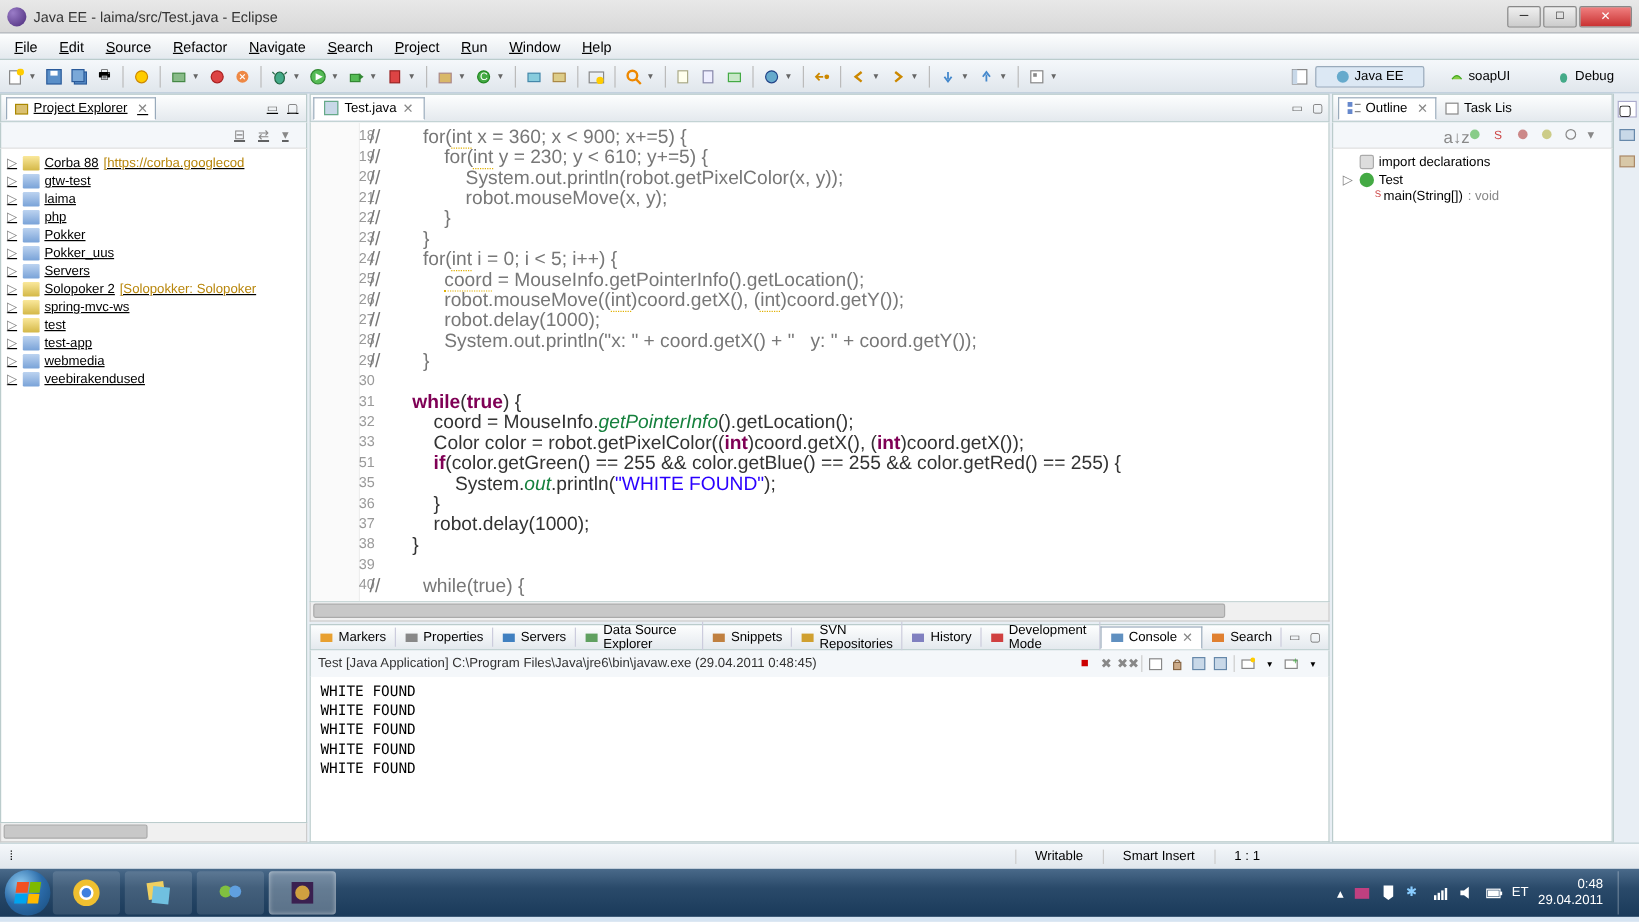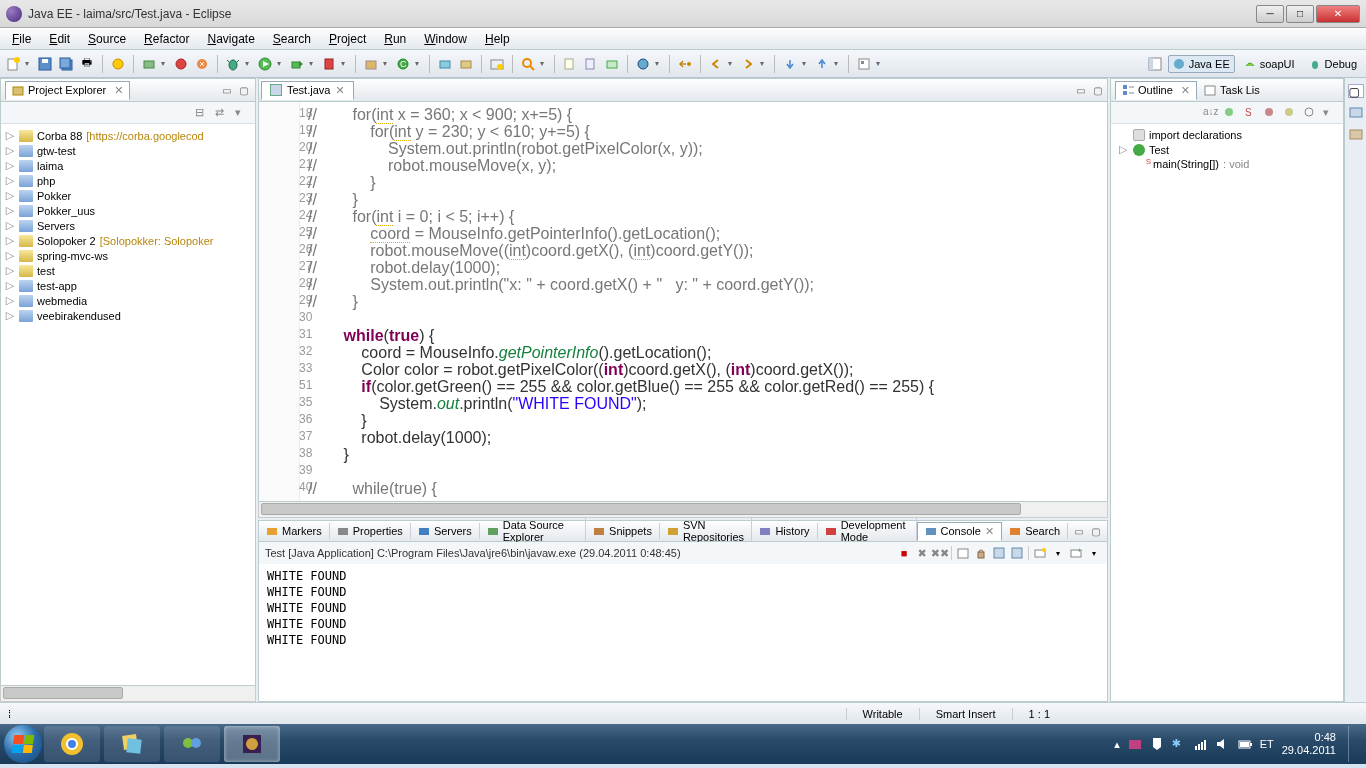--- a/index.html
+++ b/index.html
@@ -19,27 +19,27 @@
 .menubar { height: 22px; background: linear-gradient(#fdfefe,#e4e9ee); border-bottom: 1px solid #bcc; display: flex; align-items: center; padding: 0 4px; gap: 2px; }
 .menubar .menu { padding: 2px 8px; cursor: pointer; font-size: 12px; }
 .menubar .menu u { text-decoration: underline; }
 
 
 .toolbar { height: 28px; background: linear-gradient(#f5f8fb,#e0e6ec); border-bottom: 1px solid #b5c4d3; display: flex; align-items: center; padding: 0 4px; gap: 3px; }
 .tb-ico { width: 18px; height: 18px; border: 1px solid transparent; border-radius: 2px; display: flex; align-items: center; justify-content: center; font-size: 11px; cursor: pointer; }
 .tb-sep { width: 1px; height: 18px; background: #bbb; margin: 0 3px; }
 .tb-drop { width: 8px; font-size: 8px; color: #666; cursor: pointer; }
 .persp { display: flex; gap: 4px; margin-left: auto; align-items: center; }
-.persp-btn { padding: 2px 4px; border: 1px solid transparent; border-radius: 2px; display: flex; align-items: center; gap: 4px; cursor: pointer; font-size: 11px; }
+.persp-btn { padding: 2px 16px; border: 1px solid transparent; border-radius: 2px; display: flex; align-items: center; gap: 4px; cursor: pointer; font-size: 11px; }
 .persp-btn.active { border-color: #9ab; background: #dce8f4; }
 .persp-ico { width: 12px; height: 12px; }
 
 
 .workspace { display: flex; height: 624px; background: #e8eef4; }
-.left-panel { width: 256px; display: flex; flex-direction: column; }
+.left-panel { width: 256px; display: flex; flex-direction: column; text-decoration: underline; }
 .center-panel { flex: 1; display: flex; flex-direction: column; }
 .right-panel { width: 234px; display: flex; flex-direction: column; }
 .rightmost { width: 22px; background: #e8eef4; border-left: 1px solid #bcc; display: flex; flex-direction: column; align-items: center; padding-top: 6px; gap: 6px; }
 
 
 .view-header { height: 24px; background: linear-gradient(#fdfefe,#e4e9ee); border: 1px solid #bcc; display: flex; align-items: center; padding: 0 4px; }
 .view-tab { padding: 2px 6px; display: flex; align-items: center; gap: 4px; font-size: 11px; border: 1px solid transparent; }
 .view-tab.active { background: #fff; border-color: #9ab; border-bottom-color: #fff; }
 .view-icons { margin-left: auto; display: flex; gap: 3px; }
 .view-icons .mini { width: 14px; height: 14px; cursor: pointer; font-size: 10px; display: flex; align-items: center; justify-content: center; color: #666; }
@@ -647,21 +647,21 @@
         <span style="color:#888;margin-left:4px">✕</span>
       </div>
       <div class="view-tab">
         <svg width="12" height="12">
             <rect x="1" y="2" width="10" height="9" fill="#fff" stroke="#888"></rect>
           </svg>
         <span>Task Lis</span>
       </div>
     </div>
     <div class="toolbar-row">
-      <div class="mini" style="font-size:10px">a↓z</div>
+      <div class="mini" style="font-size:14px">a↓z</div>
       <div class="mini">
           <svg width="12" height="12">
             <circle cx="6" cy="6" r="4" fill="#8c8"></circle>
           </svg>
         </div>
       <div class="mini">
           <svg width="12" height="12">
             <text x="2" y="10" font-size="10" fill="#c44">S</text>
           </svg>
         </div>

